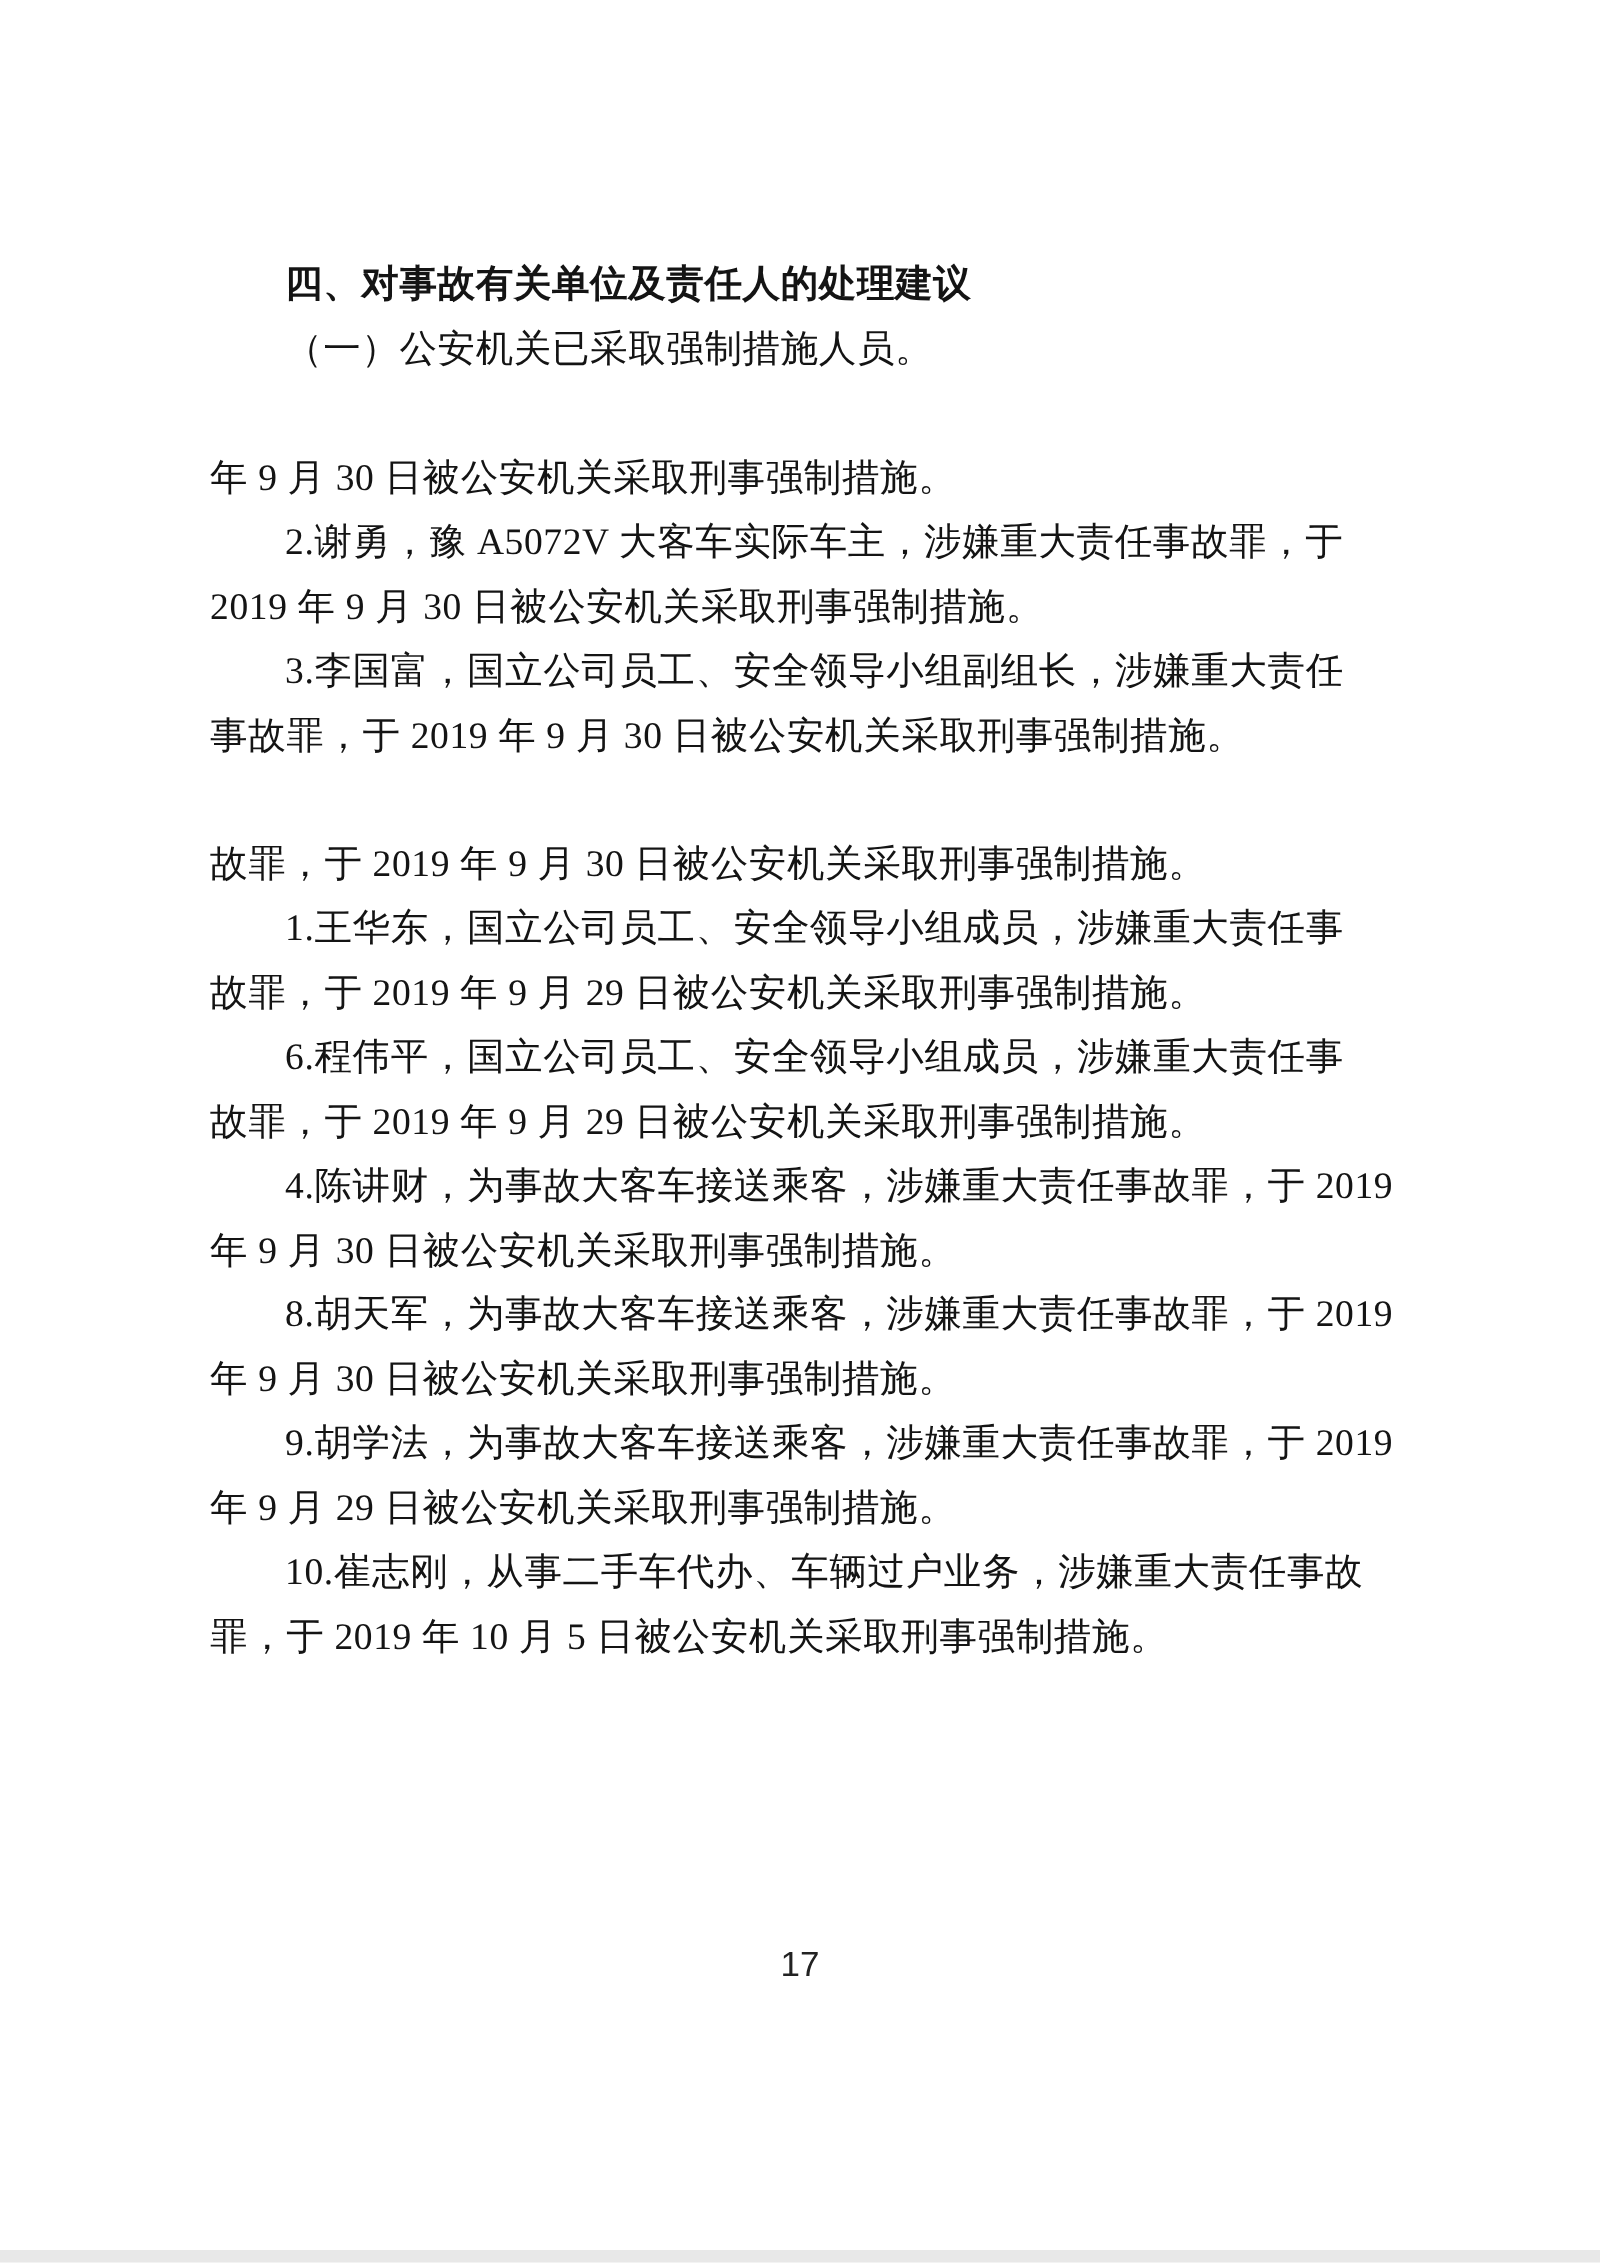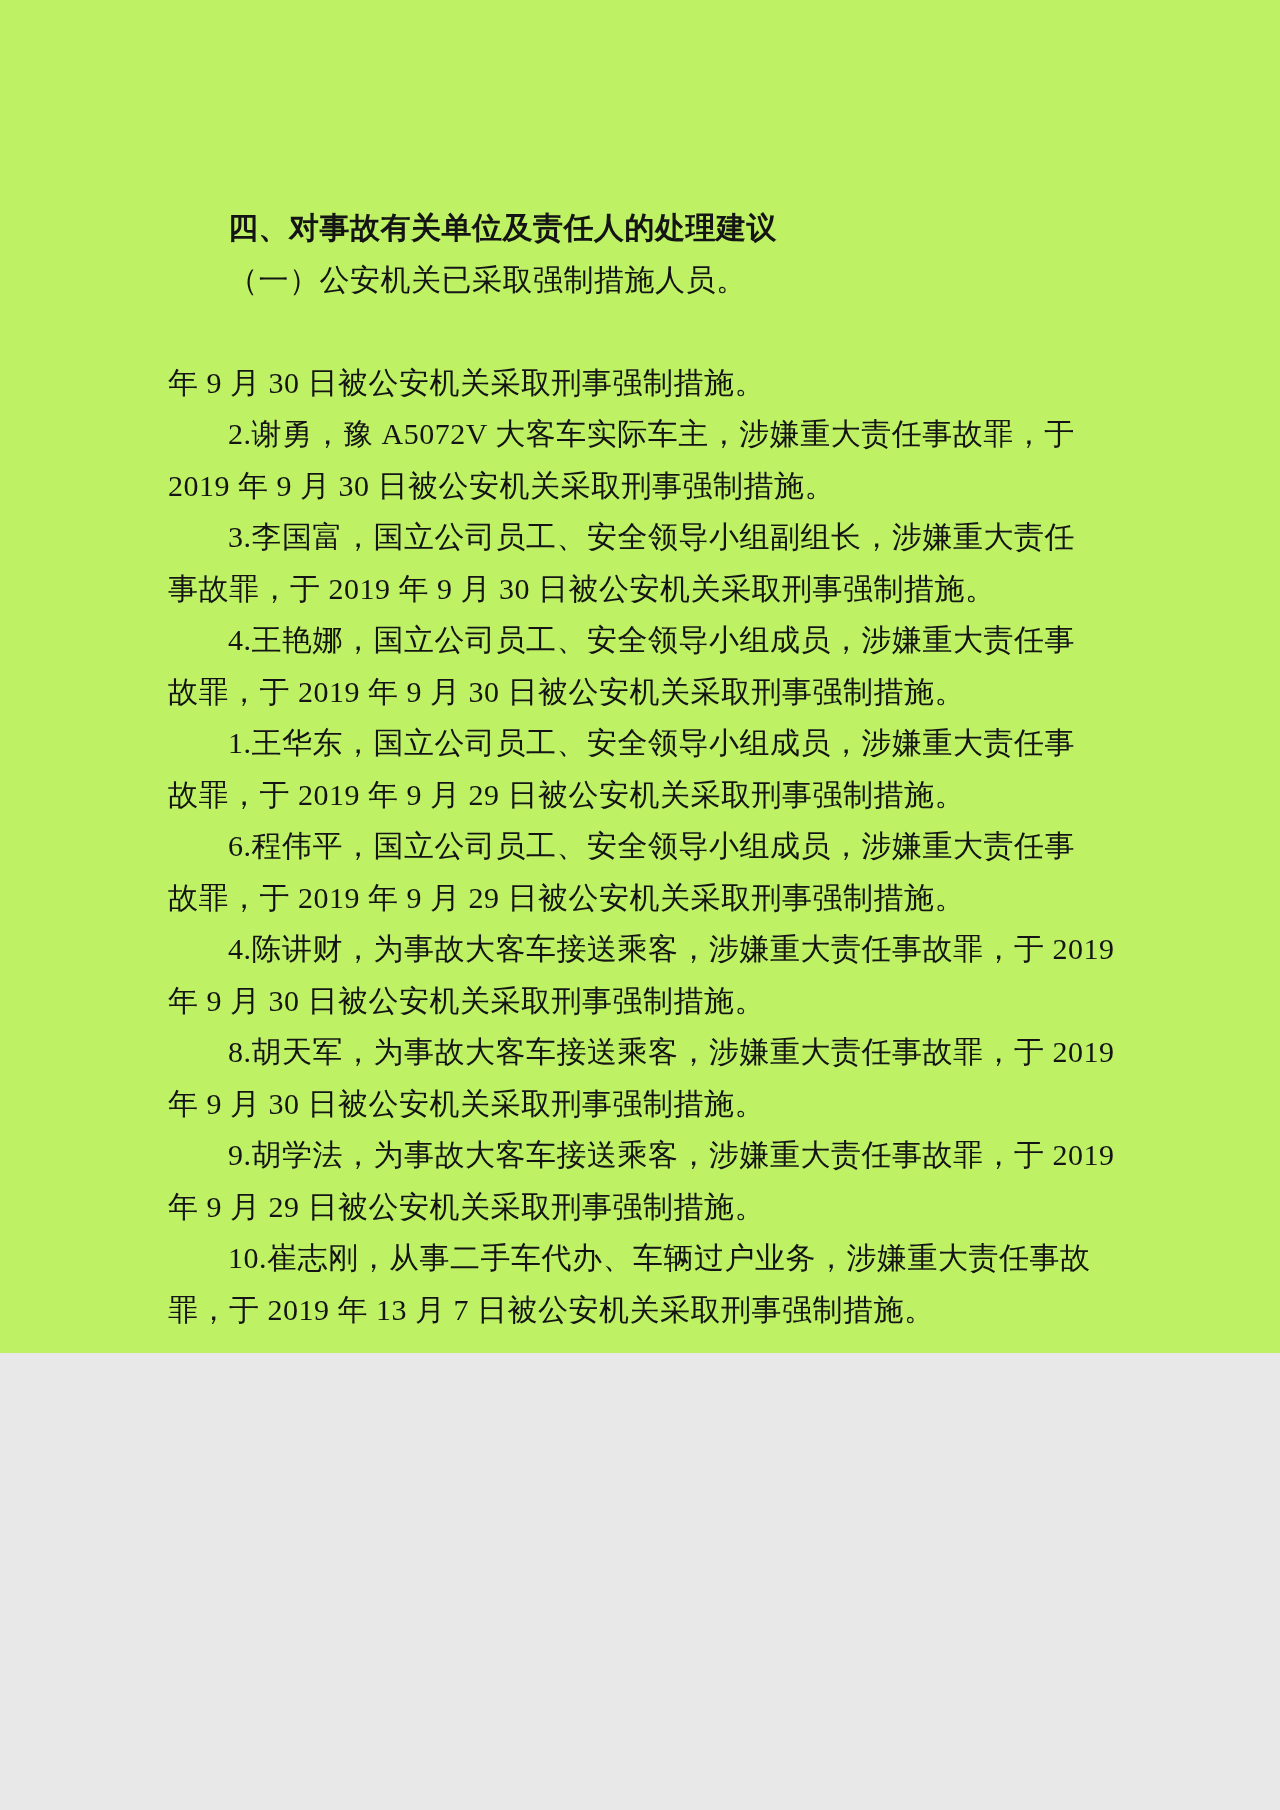--- a/index.html
+++ b/index.html
@@ -3,23 +3,23 @@
 <meta charset="utf-8">
 <style>
   html, body {
     margin: 0;
     padding: 0;
     background: #e8e8e8;
   }
   .page {
     position: relative;
     width: 1280px;
-    height: 1353px;
+    height: 1800px;
     margin: 0 auto;
-    background: #bef264;
+    background: #ffffff;
     overflow: hidden;
     font-family: "Liberation Serif", serif;
     color: #141414;
   }
   .content {
     position: absolute;
     left: 168px;
     top: 202px;
     width: 952px;
   }
@@ -57,23 +57,23 @@
 <body>
 
 <div class="page">
   <div class="content">
     <p class="heading">四、对事故有关单位及责任人的处理建议</p>
     <p class="subheading">（一）公安机关已采取强制措施人员。</p>
     <div id="paragraph-list">
         <p><br><span>年 9 月 30 日被公安机关采取刑事强制措施。</span></p>
         <p><span>2.谢勇，豫 A5072V 大客车实际车主，涉嫌重大责任事故罪，于</span><br><span>2019 年 9 月 30 日被公安机关采取刑事强制措施。</span></p>
         <p><span>3.李国富，国立公司员工、安全领导小组副组长，涉嫌重大责任</span><br><span>事故罪，于 2019 年 9 月 30 日被公安机关采取刑事强制措施。</span></p>
-        <p><span>4.王艳娜，国立公司员工、安全领导小组成员，涉嫌重大责任事</span><br><span>故罪，于 2019 年 9 月 30 日被公安机关采取刑事强制措施。</span></p>
+        <p><br><span>故罪，于 2019 年 9 月 30 日被公安机关采取刑事强制措施。</span></p>
         <p><span>1.王华东，国立公司员工、安全领导小组成员，涉嫌重大责任事</span><br><span>故罪，于 2019 年 9 月 29 日被公安机关采取刑事强制措施。</span></p>
         <p><span>6.程伟平，国立公司员工、安全领导小组成员，涉嫌重大责任事</span><br><span>故罪，于 2019 年 9 月 29 日被公安机关采取刑事强制措施。</span></p>
         <p><span>4.陈讲财，为事故大客车接送乘客，涉嫌重大责任事故罪，于 2019</span><br><span>年 9 月 30 日被公安机关采取刑事强制措施。</span></p>
         <p><span>8.胡天军，为事故大客车接送乘客，涉嫌重大责任事故罪，于 2019</span><br><span>年 9 月 30 日被公安机关采取刑事强制措施。</span></p>
         <p><span>9.胡学法，为事故大客车接送乘客，涉嫌重大责任事故罪，于 2019</span><br><span>年 9 月 29 日被公安机关采取刑事强制措施。</span></p>
-        <p><span>10.崔志刚，从事二手车代办、车辆过户业务，涉嫌重大责任事故</span><br><span>罪，于 2019 年 13 月 7 日被公安机关采取刑事强制措施。</span></p>
+        <p><span>10.崔志刚，从事二手车代办、车辆过户业务，涉嫌重大责任事故</span><br><span>罪，于 2019 年 10 月 5 日被公安机关采取刑事强制措施。</span></p>
       </div>
   </div>
   <div class="pageno">17</div>
 </div>
 
 </body></html>

